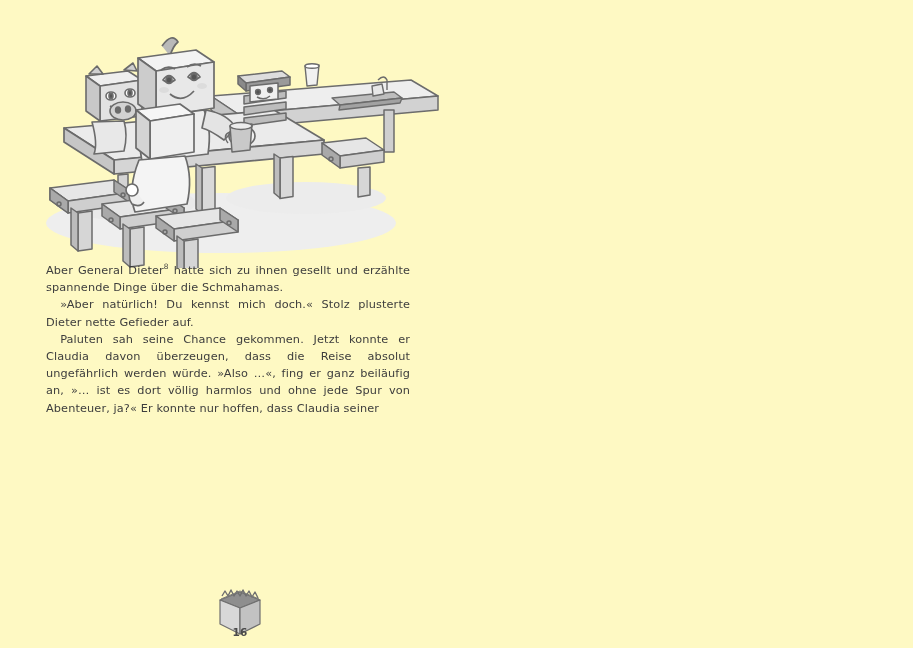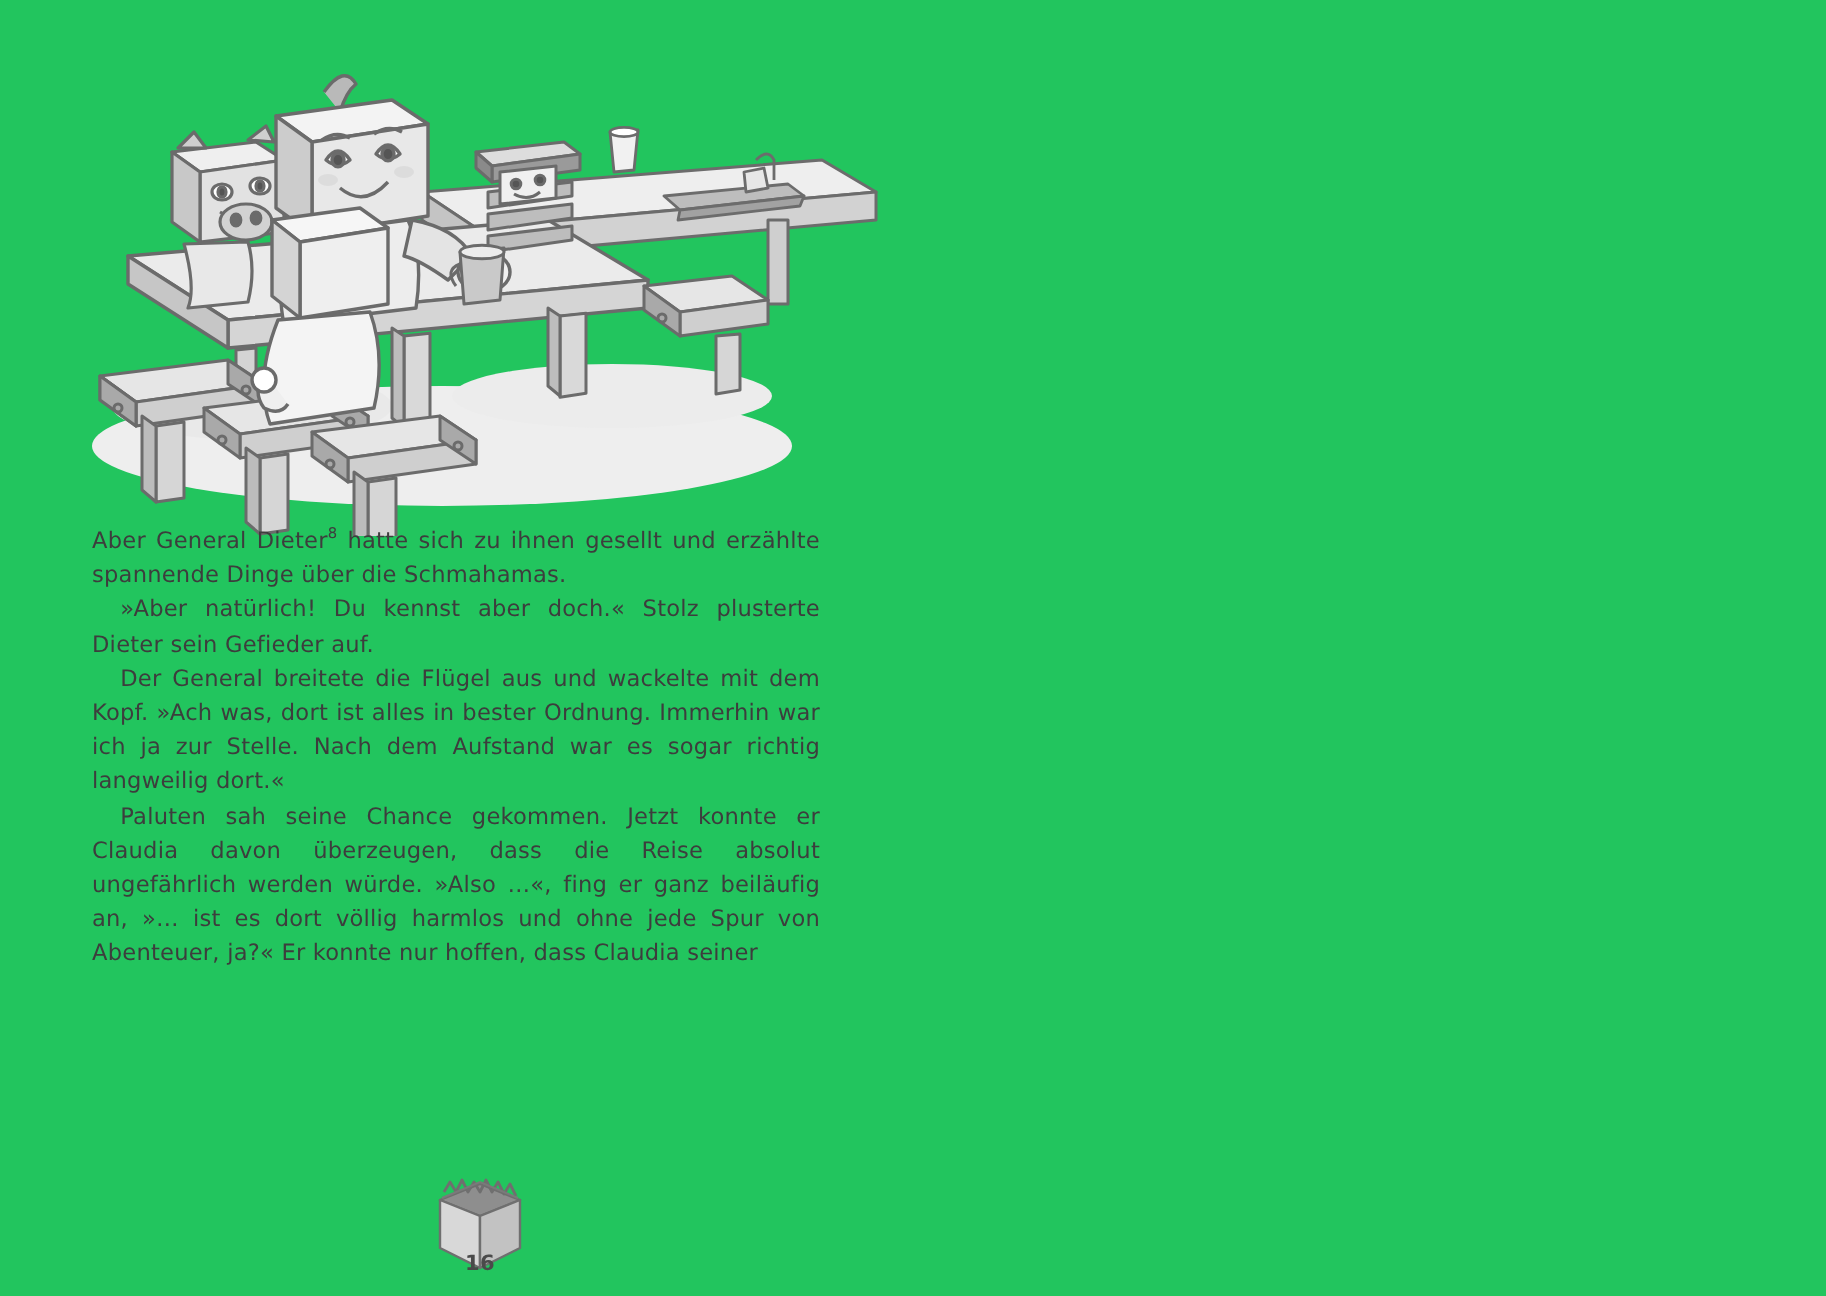--- a/index.html
+++ b/index.html
@@ -11,21 +11,21 @@
     width: 913px;
     height: 648px;
     overflow: hidden;
     font-family: "DejaVu Sans", sans-serif;
     color: #3b3b3b;
   }
   .spread {
     position: relative;
     width: 913px;
     height: 648px;
-    background: #22c55e;
+    background: #fef9c3;
   }
 
   
   .page {
     position: absolute;
     top: 0;
     height: 648px;
   }
   .page-left  { left: 0;   width: 456px; }
   .page-right { left: 457px; width: 456px; }
@@ -245,22 +245,21 @@
 
       <g stroke="#6b6b6b" stroke-width="1.5" stroke-linejoin="round">
         <path d="M224 108 l22 -2 l-2 26 l-18 2 Z" fill="#c9c9c9"></path>
         <ellipse cx="235" cy="108" rx="11" ry="3.4" fill="#ececec"></ellipse>
         <path d="M224 114 q-8 3 -2 11" fill="none"></path>
       </g>
     </svg>
 
     <div class="textblock tb-left">
       <p><span>Aber General Dieter<sup class="fn">8</sup> hatte sich zu ihnen gesellt und erzählte spannende Dinge über die Schmahamas.</span></p>
-      <p>»Aber natürlich! Du kennst aber doch.« Stolz plusterte Dieter sein Gefieder auf.</p>
-      <p>Der General breitete die Flügel aus und wackelte mit dem Kopf. »Ach was, dort ist alles in bester Ordnung. Immerhin war ich ja zur Stelle. Nach dem Aufstand war es sogar richtig langweilig dort.«</p>
+      <p>»Aber natürlich! Du kennst mich doch.« Stolz plusterte Dieter nette Gefieder auf.</p>
       <p>Paluten sah seine Chance gekommen. Jetzt konnte er Claudia davon überzeugen, dass die Reise absolut ungefährlich werden würde. »Also …«, fing er ganz beiläufig an, »… ist es dort völlig harmlos und ohne jede Spur von Abenteuer, ja?« Er konnte nur hoffen, dass Claudia seiner</p>
     </div>
 
     <div class="pagenum pn-left">
       <svg viewBox="0 0 56 52" width="56" height="52" aria-hidden="true">
         <path d="M8 12 L28 4 L48 12 L28 20 Z" fill="#8e8e8e" stroke="#6f6f6f" stroke-width="1.2" stroke-linejoin="round"></path>
         <path d="M10 8 l3 -5 l3 5 l3 -6 l3 6 l3 -5 l3 5 l3 -6 l3 6 l3 -5 l3 6 l3 -5 l3 6" fill="none" stroke="#6f6f6f" stroke-width="1.4" stroke-linejoin="round"></path>
         <path d="M8 12 L28 20 L28 46 L8 36 Z" fill="#d8d8d8" stroke="#6f6f6f" stroke-width="1.2" stroke-linejoin="round"></path>
         <path d="M48 12 L28 20 L28 46 L48 36 Z" fill="#c2c2c2" stroke="#6f6f6f" stroke-width="1.2" stroke-linejoin="round"></path>
         <path d="M9 11 L28 3 L47 11" fill="none" stroke="#7a7a7a" stroke-width="1"></path>

